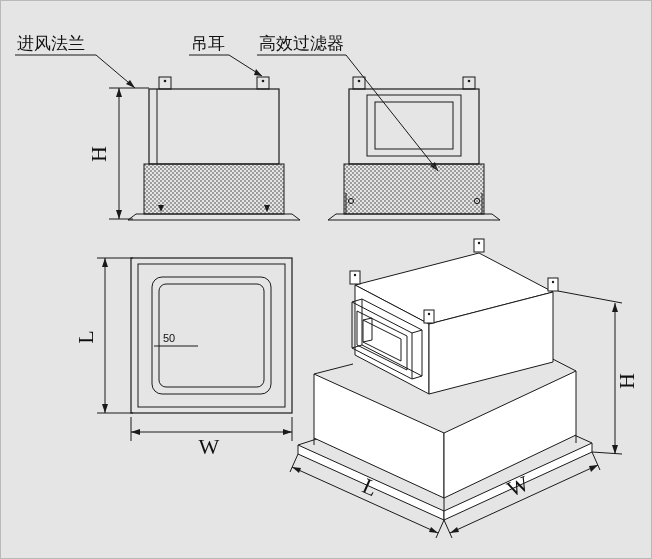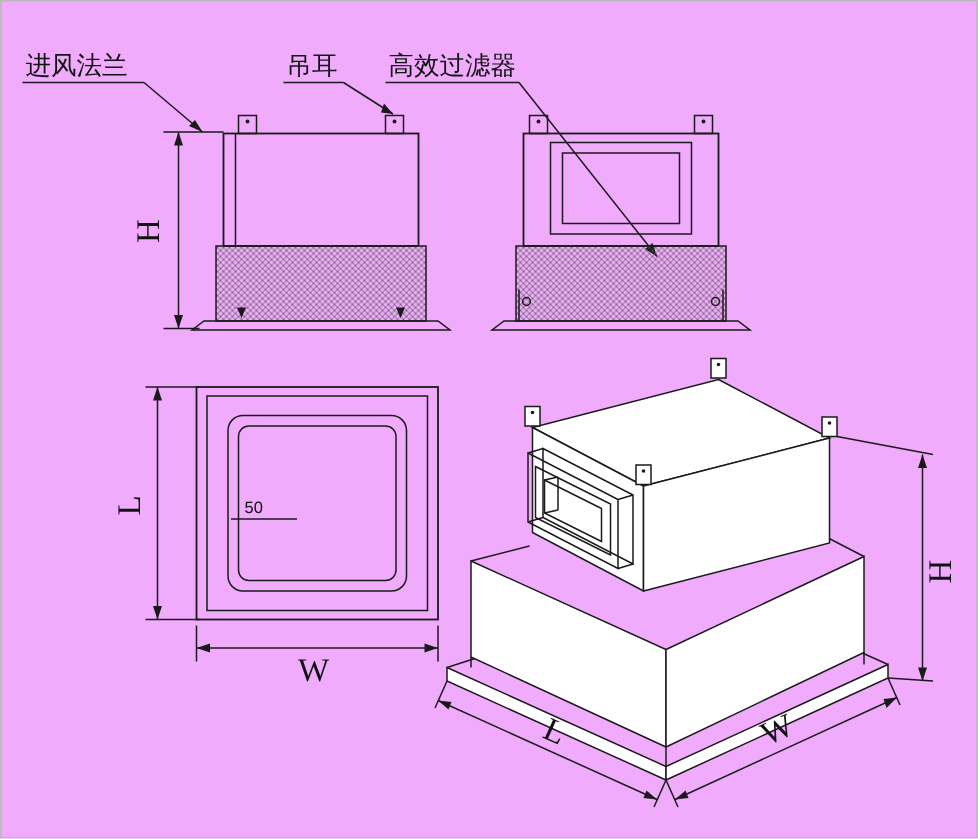--- a/index.html
+++ b/index.html
@@ -1,17 +1,17 @@
 <!DOCTYPE html>
 <html><head>
 <meta charset="utf-8">
 <style>
   html,body{margin:0;padding:0;background:#fff;}
   #stage{
-    position:relative;width:652px;height:559px;background:#f0abfc;
+    position:relative;width:652px;height:559px;background:#e5e5e5;
     border:1px solid #b9b9b9;box-sizing:border-box;overflow:hidden;
     font-family:"Liberation Sans",sans-serif;
   }
   svg{display:block;}
   .ln{stroke:#1a1a1a;stroke-width:1;fill:none;}
   .lnth{stroke:#1a1a1a;stroke-width:1.2;fill:none;}
   .fw{fill:#ffffff;stroke:#1a1a1a;stroke-width:1;}
   .fl{fill:#1a1a1a;stroke:none;}
   text.cjk{font:17px "Liberation Sans",sans-serif;fill:#111;}
   text.dim{font:22px "Liberation Serif",serif;fill:#111;}

